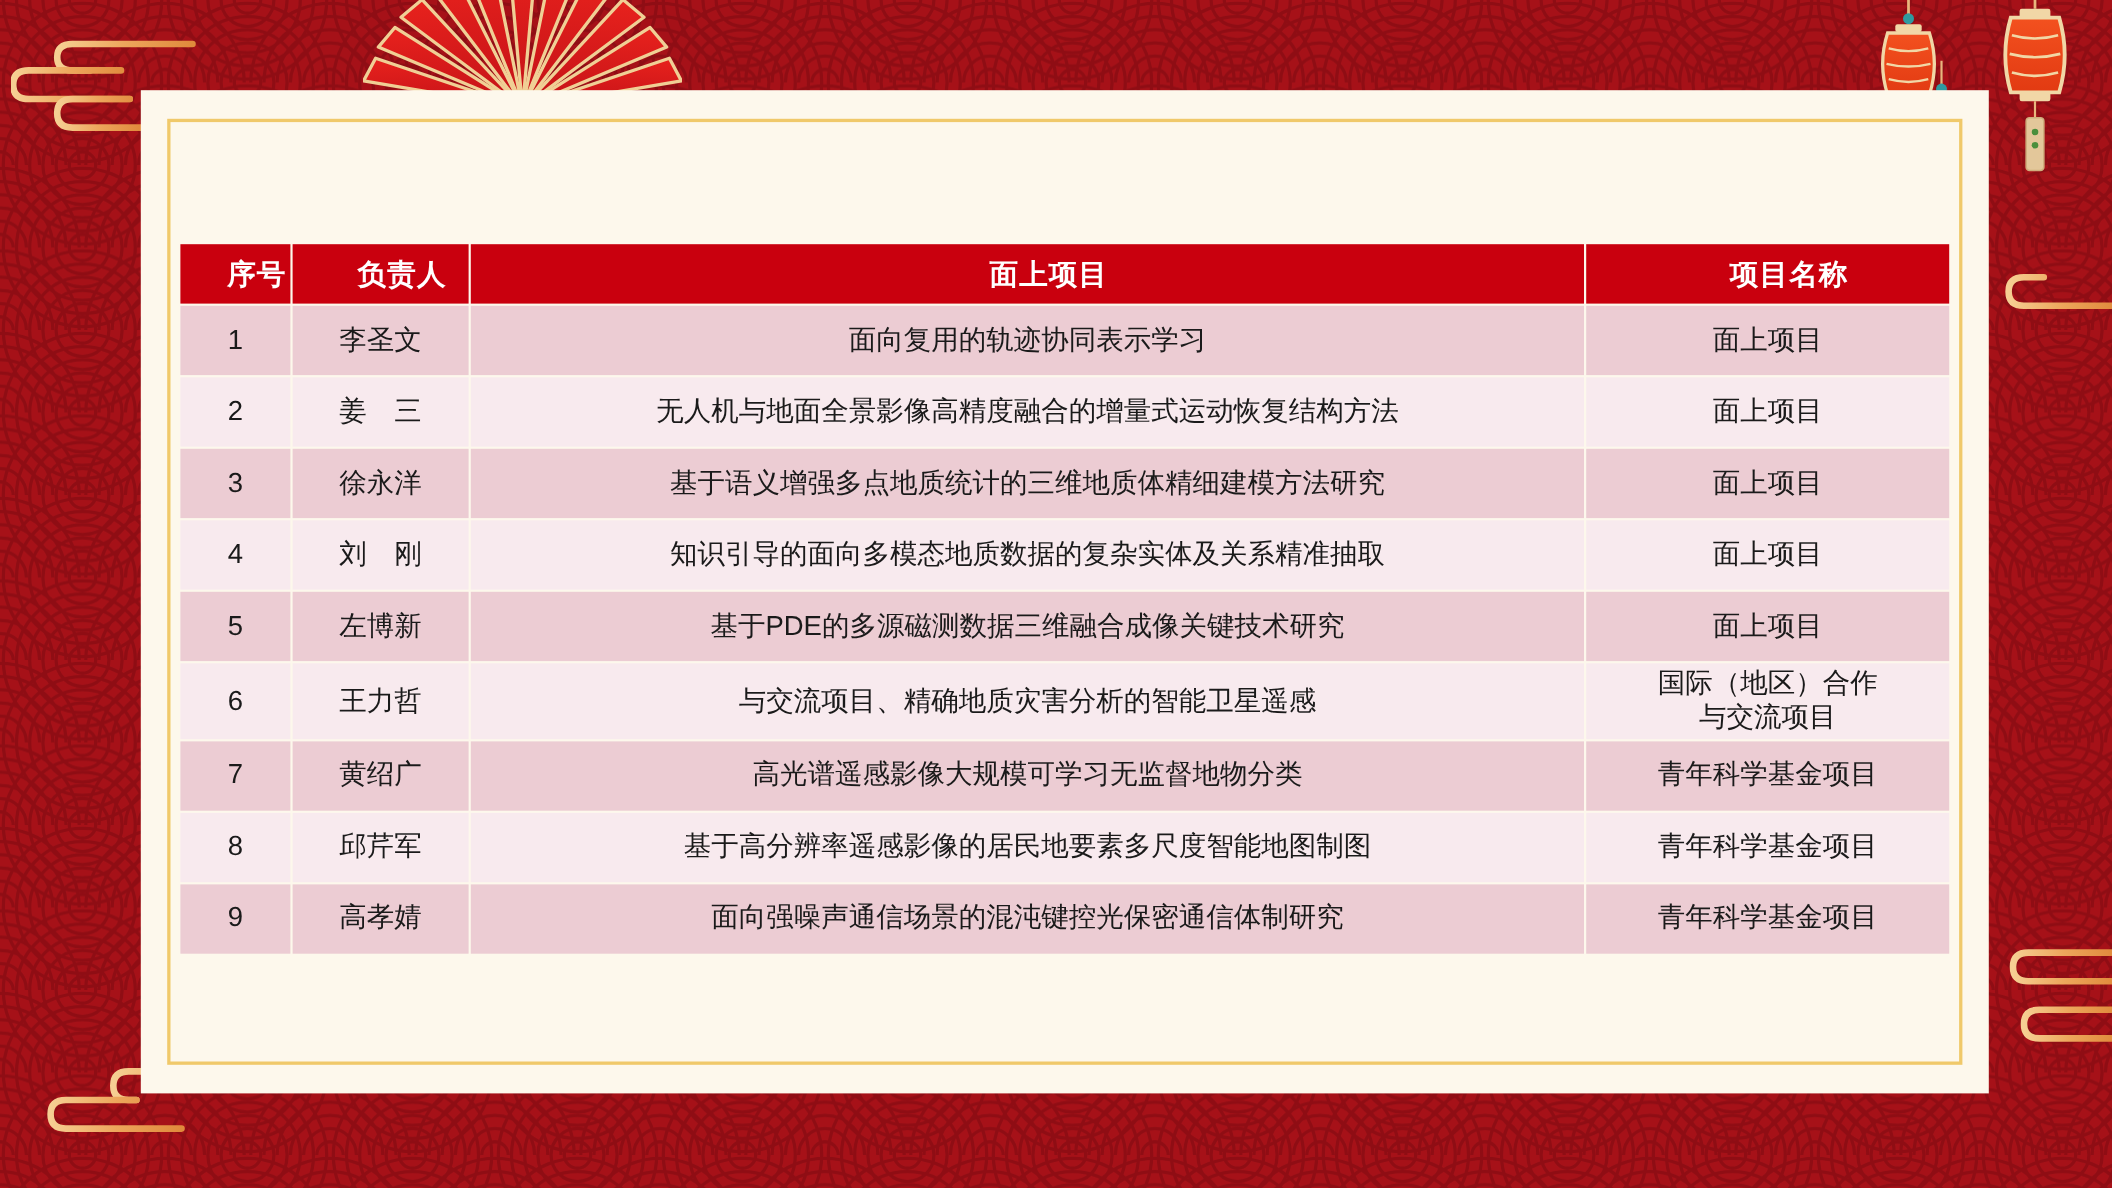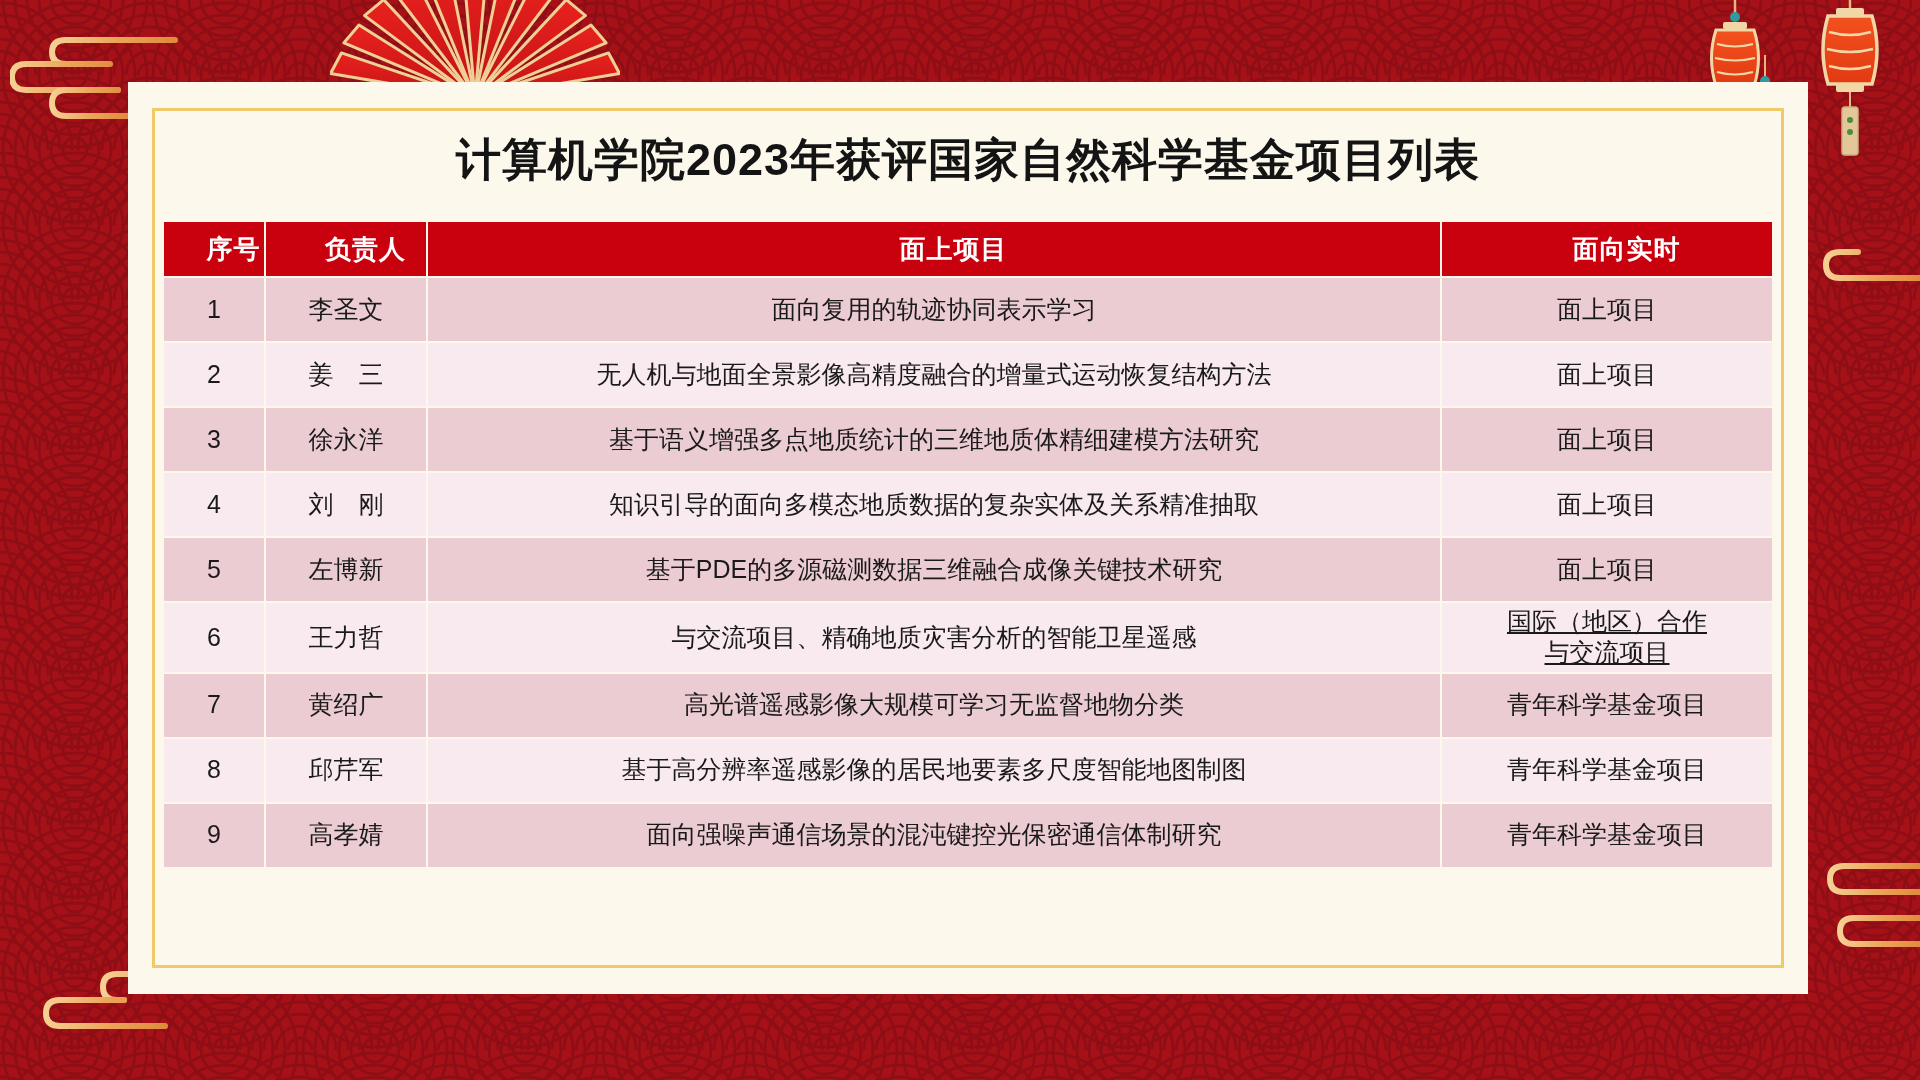--- a/index.html
+++ b/index.html
@@ -96,21 +96,21 @@
     padding: 3px 6px;
   }
   #project-table tbody tr.odd td { background: #ecccd3; }
   #project-table tbody tr.even td { background: #f8eaee; }
 
   .col-idx  { width: 100px; }
   .col-name { width: 160px; }
   .col-proj { width: auto; }
   .col-type { width: 330px; }
 
-  .cell-multiline { white-space: pre-line; text-decoration: underline; }
+  .cell-multiline { white-space: pre-line; }
 </style>
 </head>
 <body>
 
 <div id="bg-base"></div>
 
 <svg id="bg-waves" class="deco-layer" width="1920" height="1080" viewBox="0 0 1920 1080" xmlns="http://www.w3.org/2000/svg" style="z-index:1;">
   <defs>
     <pattern id="seigaiha" x="0" y="0" width="150" height="75" patternUnits="userSpaceOnUse">
       <g fill="none" stroke="#8f0d14" stroke-width="3">
@@ -234,35 +234,34 @@
 <svg class="deco-layer" style="left:1810px; top:840px; z-index:2;" width="115" height="120" viewBox="0 0 115 120" xmlns="http://www.w3.org/2000/svg">
   <g fill="none" stroke="url(#goldGrad)" stroke-width="6" stroke-linecap="round">
     <path d="M112,26 L34,26 q-14,0 -14,13 q0,13 14,13 L112,52"></path>
     <path d="M112,78 L44,78 q-14,0 -14,13 q0,13 14,13 L112,104"></path>
   </g>
 </svg>
 
 <div id="card">
   <div id="card-inner-border"></div>
 
-  <div id="page-title">计算机学院2023年获评国家自然科学基金项目列表</div>
 
   <table id="project-table">
     <colgroup>
       <col class="col-idx">
       <col class="col-name">
       <col class="col-proj">
       <col class="col-type">
     </colgroup>
     <thead>
       <tr>
         <th>序号</th>
         <th>负责人</th>
         <th>面上项目</th>
-        <th>面向实时</th>
+        <th>项目名称</th>
       </tr>
     </thead>
     <tbody id="table-body">
         <tr class="odd">
           <td>1</td>
           <td>李圣文</td>
           <td>面向复用的轨迹协同表示学习</td>
           <td>面上项目</td>
         </tr>
         <tr class="even">

